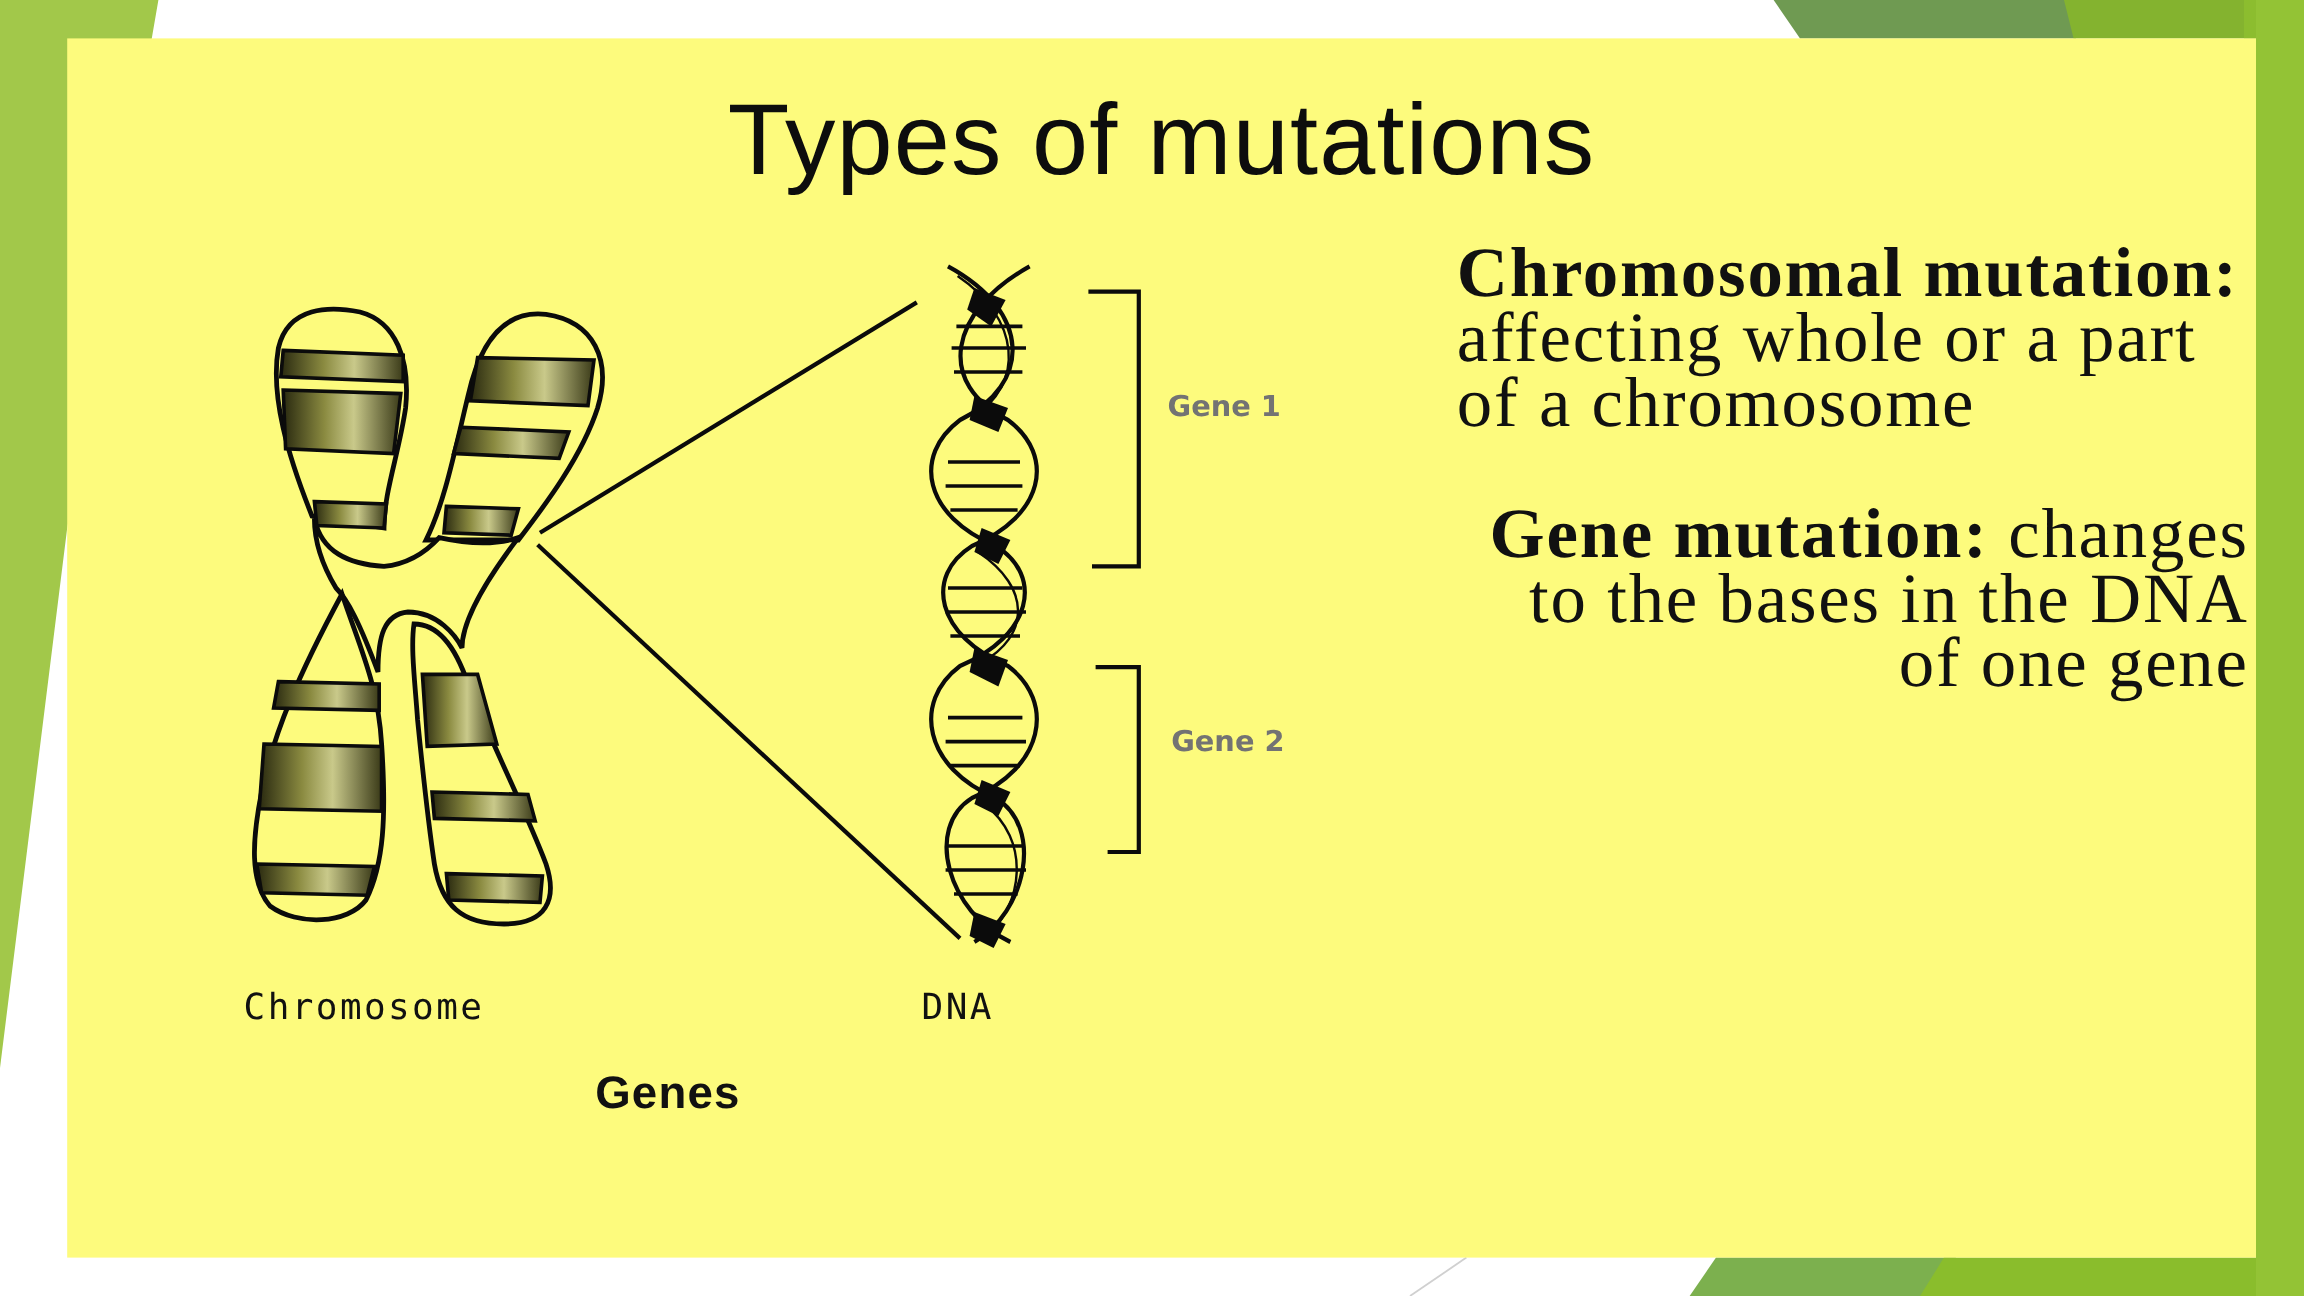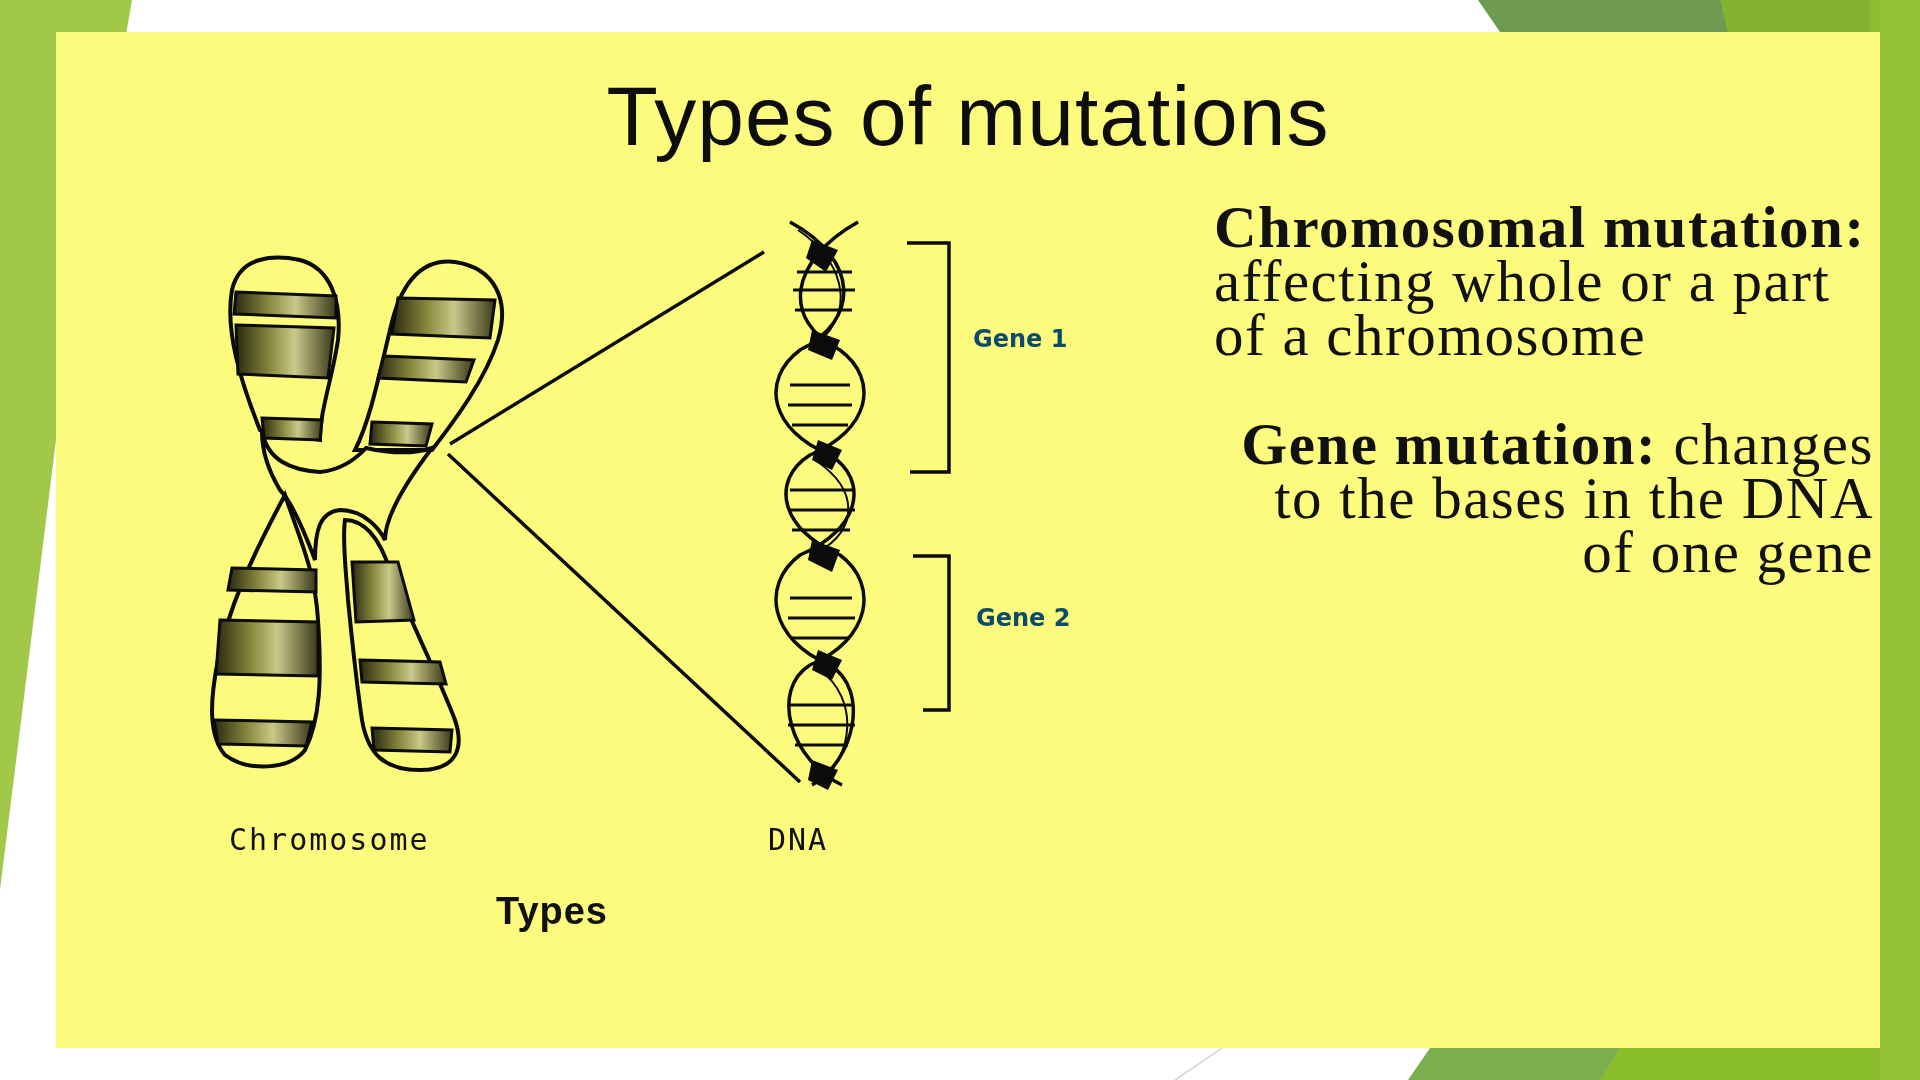--- a/index.html
+++ b/index.html
@@ -39,21 +39,21 @@
       font-family: "DejaVu Sans Mono", monospace;
       font-size: 30px;
       color: #111;
       letter-spacing: 2px;
     }
     .label-gene {
       position: absolute;
       font-family: "DejaVu Sans", sans-serif;
       font-weight: bold;
       font-size: 24px;
-      color: #0c4a6e;
+      color: #737373;
     }
     .label-genes {
       position: absolute;
       font-family: "Liberation Sans", sans-serif;
       font-weight: bold;
       font-size: 38px;
       color: #111;
       letter-spacing: 1px;
     }
     .text-block {
@@ -172,23 +172,23 @@
 
     <g stroke="#0b0b0b" stroke-width="3.5" fill="none">
       <polyline points="907,243 949,243 949,472 910,472"></polyline>
       <polyline points="913,556 949,556 949,710 923,710"></polyline>
     </g>
   </svg>
 
   <span class="label-gene" style="left:973px; top:325px;">Gene 1</span>
   <span class="label-gene" style="left:976px; top:604px;">Gene 2</span>
 
-  <span class="label-mono" style="left:203px; top:822px;margin-left:26px;">Chromosome</span>
+  <span class="label-mono" style="left:203px; top:822px;">Chromosome</span>
   <span class="label-mono" style="left:768px; top:822px;">DNA</span>
-  <span class="label-genes" style="left:496px; top:890px;">Types</span>
+  <span class="label-genes" style="left:496px; top:890px;">Genes</span>
 
   <div class="text-block" style="top:200px;">
     <b>Chromosomal mutation:</b>
     <span>affecting whole or a part of a chromosome</span>
   </div>
   <div class="text-block" style="top:417px;text-align:right;">
     <b>Gene mutation:</b>
     <span>changes to the bases in the DNA of one gene</span>
   </div>
 

